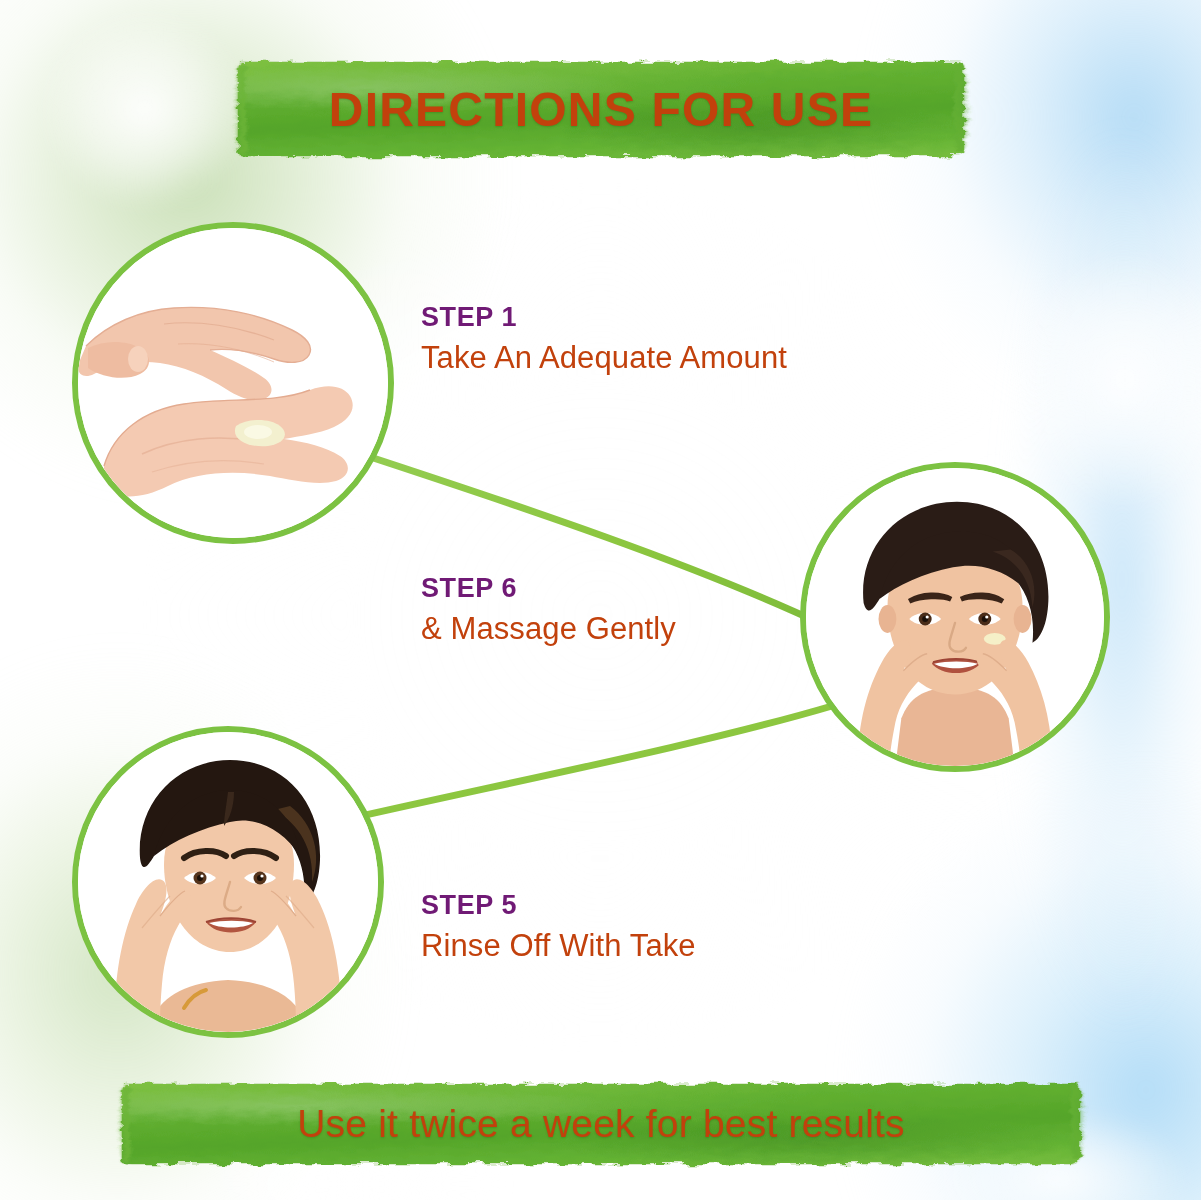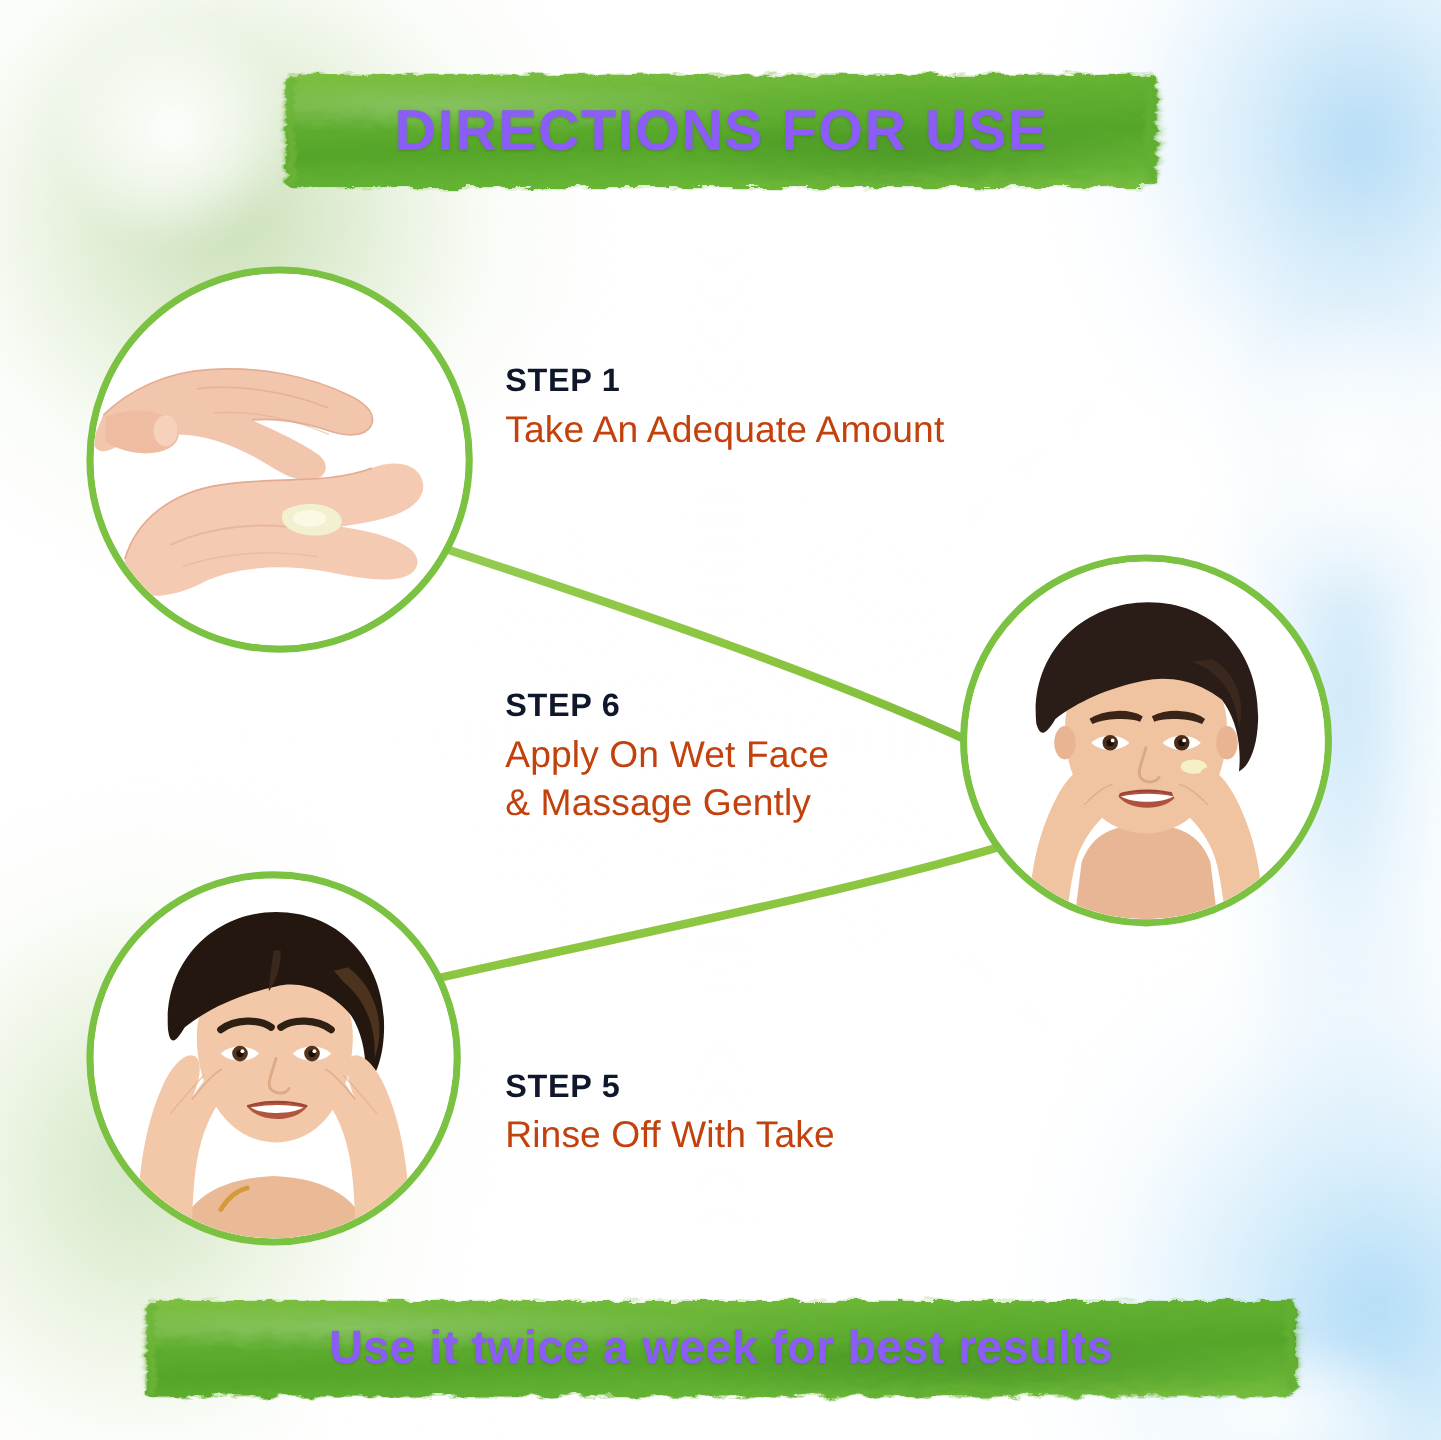--- a/index.html
+++ b/index.html
@@ -70,21 +70,21 @@
     filter:blur(10px);
   }
 
   
   #connectors { position:absolute; left:0; top:0; width:1201px; height:1200px; pointer-events:none; }
 
   
   .banner {
     position:absolute;
     display:flex; align-items:center; justify-content:center;
-    color:#8b5cf6;
+    color:#c2410c;
     text-align:right;
     letter-spacing:.5px;
   }
   .banner .paint {
     position:absolute; left:0; top:0; right:0; bottom:0;
     background:
       radial-gradient(ellipse 60% 40% at 18% 28%, rgba(255,255,255,.22) 0%, rgba(255,255,255,0) 60%),
       radial-gradient(ellipse 45% 55% at 72% 72%, rgba(30,95,18,.22) 0%, rgba(30,95,18,0) 62%),
       radial-gradient(ellipse 40% 50% at 45% 18%, rgba(120,190,70,.35) 0%, rgba(120,190,70,0) 65%),
       linear-gradient(178deg, #7fc142 0%, #62b030 28%, #55a52a 58%, #64b333 82%, #76bd3f 100%);
@@ -110,21 +110,21 @@
     left:238px; top:62px; width:726px; height:94px;
   }
   #title-banner .label {
     font-size:48px; font-weight:bold; letter-spacing:1.2px;
     text-shadow:0 1px 2px rgba(40,100,20,.35);
   }
   #footer-banner {
     left:122px; top:1084px; width:958px; height:80px;
   }
   #footer-banner .label {
-    font-size:39px; font-weight:bold; letter-spacing:.2px;
+    font-size:39px; font-weight:normal; letter-spacing:.2px;
     text-shadow:0 1px 2px rgba(40,100,20,.32);
   }
 
   
   .circle {
     position:absolute;
     border-radius:50%;
     border:6px solid #7cc242;
     background:#ffffff;
     overflow:hidden;
@@ -132,21 +132,21 @@
   }
   .circle .photo { position:absolute; left:0; top:0; right:0; bottom:0; }
 
   #circle-1 { left:72px; top:222px; width:322px; height:322px; }
   #circle-2 { left:800px; top:462px; width:310px; height:310px; }
   #circle-3 { left:72px; top:726px; width:312px; height:312px; }
 
   
   .step { position:absolute; }
   .step-number {
-    font-size:27px; font-weight:bold; color:#0f172a;
+    font-size:27px; font-weight:bold; color:#701a75;
     letter-spacing:.6px; margin-bottom:5px;
   }
   .step-desc {
     font-size:31px; color:#c2410c; line-height:1.28; font-weight:normal;
     letter-spacing:.1px;
   }
   #step-1 { left:421px; top:302px; width:520px; }
   #step-2 { left:421px; top:573px; width:400px; }
   #step-3 { left:421px; top:890px; width:400px; }
 </style>
@@ -342,21 +342,20 @@
   </div>
 
   <div class="step" id="step-1">
     <div class="step-number">STEP 1</div>
     <div class="step-desc">Take An Adequate Amount</div>
   </div>
 
   <div class="step" id="step-2">
     <div class="step-number">STEP 6</div>
     <div class="step-desc">
-      <div>Apply On Wet Face</div>
       <div>&amp; Massage Gently</div>
     </div>
   </div>
 
   <div class="step" id="step-3">
     <div class="step-number">STEP 5</div>
     <div class="step-desc">
       <div>Rinse Off With Take</div>
     </div>
   </div>

